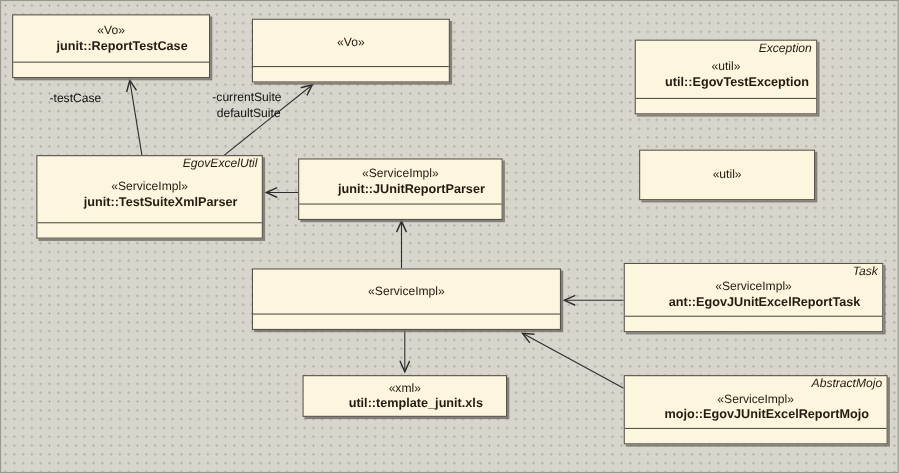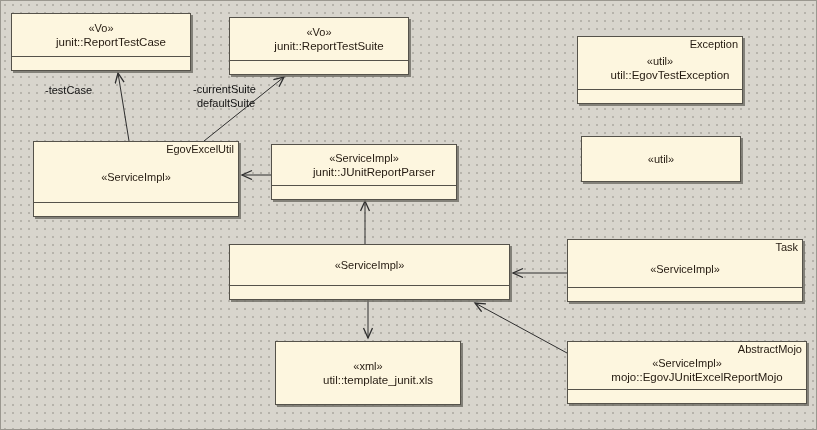--- a/index.html
+++ b/index.html
@@ -32,34 +32,35 @@
     position:relative;
     display:flex;
     flex-direction:column;
     align-items:center;
     justify-content:center;
     padding:2px 4px;
   }
   .uml-class .meta{
     position:absolute;
     top:1px;right:4px;
+    font-style:italic;
     font-size:11px;
     color:#241a10;
     white-space:nowrap;
   }
   .uml-class .meta + .stack{margin-top:10px;}
   .stack{display:flex;flex-direction:column;align-items:center;}
   .uml-class .stereotype{
     font-size:11px;
     white-space:nowrap;
     line-height:14px;
   }
   .uml-class .cls-name{
     font-size:11.5px;
-    font-weight:normal;
+    font-weight:bold;
     white-space:nowrap;
     line-height:15px;
     margin-left:20px;
   }
   .uml-class .compartment{
     height:13px;
     border-top:1px solid #55524a;
   }
   .edge-label{
     position:absolute;
@@ -103,21 +104,20 @@
         <div class="cls-name">junit::ReportTestCase</div>
       </div>
     </div>
     <div class="compartment"></div>
   </div>
 
   <div class="uml-class" style="left:228px;top:16px;width:180px;height:58px;">
     <div class="header">
       <div class="stack">
         <div class="stereotype">«Vo»</div>
-        <div class="cls-name">junit::ReportTestSuite</div>
       </div>
     </div>
     <div class="compartment"></div>
   </div>
 
   <div class="uml-class" style="left:576px;top:35px;width:166px;height:68px;">
     <div class="header">
       <div class="meta">Exception</div>
       <div class="stack">
         <div class="stereotype">«util»</div>
@@ -133,20 +133,21 @@
         <div class="stereotype">«util»</div>
       </div>
     </div>
   </div>
 
   <div class="uml-class" style="left:32px;top:140px;width:206px;height:76px;">
     <div class="header">
       <div class="meta">EgovExcelUtil</div>
       <div class="stack">
         <div class="stereotype">«ServiceImpl»</div>
+        <div class="cls-name">junit::TestSuiteXmlParser</div>
       </div>
     </div>
     <div class="compartment"></div>
   </div>
 
   <div class="uml-class" style="left:270px;top:143px;width:186px;height:56px;">
     <div class="header">
       <div class="stack">
         <div class="stereotype">«ServiceImpl»</div>
         <div class="cls-name">junit::JUnitReportParser</div>
@@ -162,26 +163,27 @@
       </div>
     </div>
     <div class="compartment"></div>
   </div>
 
   <div class="uml-class" style="left:566px;top:238px;width:236px;height:63px;">
     <div class="header">
       <div class="meta">Task</div>
       <div class="stack">
         <div class="stereotype">«ServiceImpl»</div>
-      </div>
-    </div>
-    <div class="compartment"></div>
-  </div>
-
-  <div class="uml-class" style="left:274px;top:340px;width:186px;height:64px;">
+        <div class="cls-name">ant::EgovJUnitExcelReportTask</div>
+      </div>
+    </div>
+    <div class="compartment"></div>
+  </div>
+
+  <div class="uml-class" style="left:274px;top:340px;width:186px;height:38px;">
     <div class="header">
       <div class="stack">
         <div class="stereotype">«xml»</div>
         <div class="cls-name">util::template_junit.xls</div>
       </div>
     </div>
   </div>
 
   <div class="uml-class" style="left:566px;top:340px;width:240px;height:63px;">
     <div class="header">

